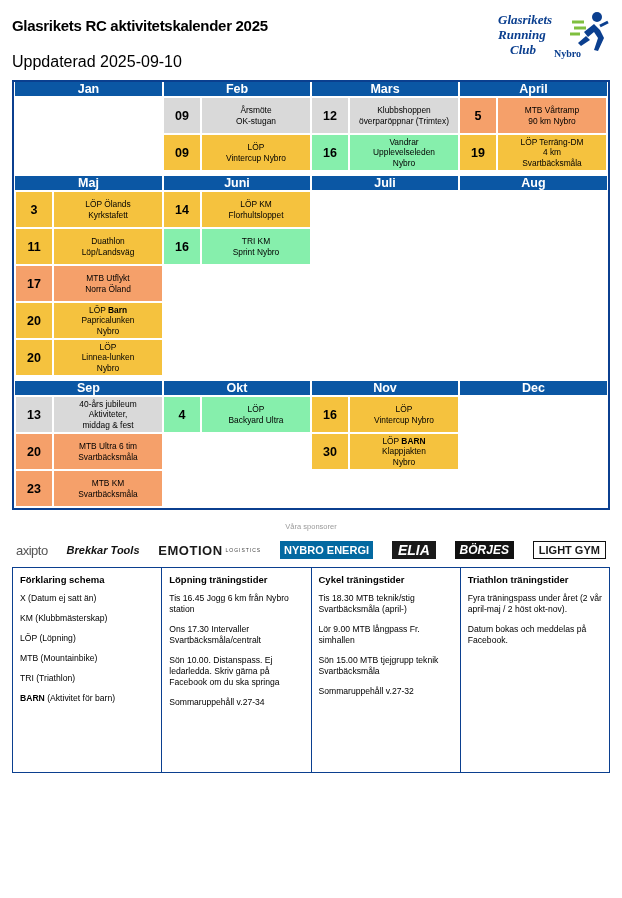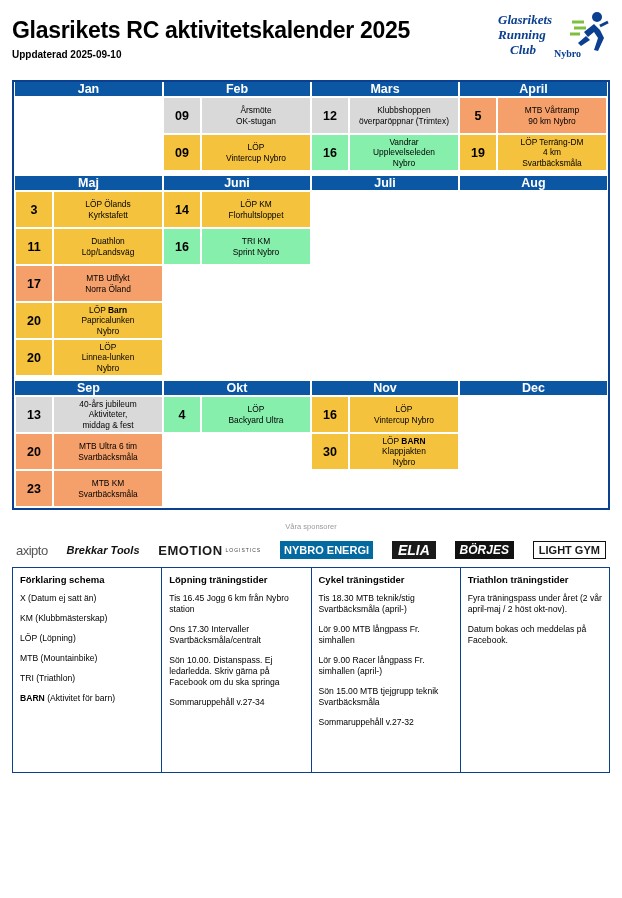--- a/index.html
+++ b/index.html
@@ -8,22 +8,22 @@
     width:622px; height:898px;
     background:#ffffff;
     font-family:"Liberation Sans", sans-serif;
     color:#000;
     overflow:hidden;
   }
   .page { position:relative; width:622px; height:898px; padding:10px 12px 0 12px; }
 
   
   .header { display:flex; justify-content:space-between; align-items:flex-start; }
-  .title { font-size:23px; font-weight:bold; letter-spacing:-0.3px; line-height:1.1; margin:8px 15px 0 0; }
-  .subtitle { font-size:10px; font-weight:bold; margin-top:6px; }
+  .title { font-size:15px; font-weight:bold; letter-spacing:-0.3px; line-height:1.1; margin:8px 15px 0 0; }
+  .subtitle { font-size:16px; font-weight:normal; margin-top:18px; }
   .logo { width:118px; height:62px; position:relative; }
   .logo .word { position:absolute; font-family:"Liberation Serif", serif; font-weight:bold; font-style:italic; color:#0b3f8f; }
   .logo .w1 { left:6px; top:2px; font-size:13px; }
   .logo .w2 { left:6px; top:17px; font-size:13px; }
   .logo .w3 { left:18px; top:32px; font-size:13px; }
   .logo .w4 { left:62px; top:38px; font-size:10px; color:#0b3f8f; font-style:normal; }
   .logo svg { position:absolute; right:0; top:0; }
 
   
   .cal { border:2px solid #0b3f8f; margin-top:8px; }
@@ -288,21 +288,20 @@
         <div class="lhead">Löpning träningstider</div>
         <div class="litem">Tis 16.45 Jogg 6 km från Nybro station</div>
         <div class="litem">Ons 17.30 Intervaller Svartbäcksmåla/centralt</div>
         <div class="litem">Sön 10.00. Distanspass. Ej ledarledda. Skriv gärna på Facebook om du ska springa</div>
         <div class="litem">Sommaruppehåll v.27-34</div>
       </div>
       <div class="lcol">
         <div class="lhead">Cykel träningstider</div>
         <div class="litem">Tis 18.30 MTB teknik/stig Svartbäcksmåla (april-)</div>
         <div class="litem">Lör 9.00 MTB långpass Fr. simhallen</div>
-        <div class="litem">Lör 9.00 Racer långpass Fr. simhallen (april-)</div>
         <div class="litem">Sön 15.00 MTB tjejgrupp teknik Svartbäcksmåla</div>
         <div class="litem">Sommaruppehåll v.27-32</div>
       </div>
       <div class="lcol">
         <div class="lhead">Triathlon träningstider</div>
         <div class="litem">Fyra träningspass under året (2 vår april-maj / 2 höst okt-nov).</div>
         <div class="litem">Datum bokas och meddelas på Facebook.</div>
       </div>
   </div>
 

